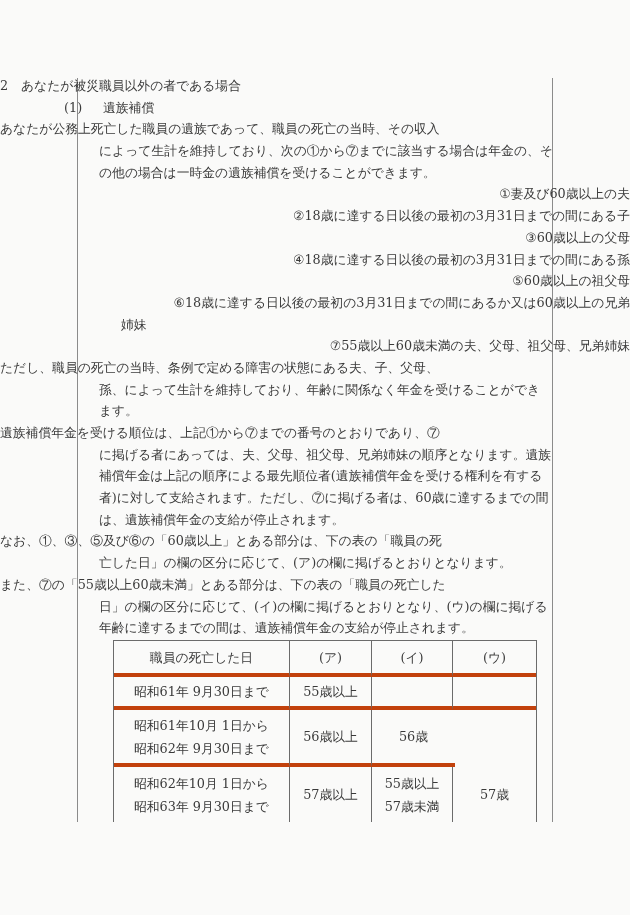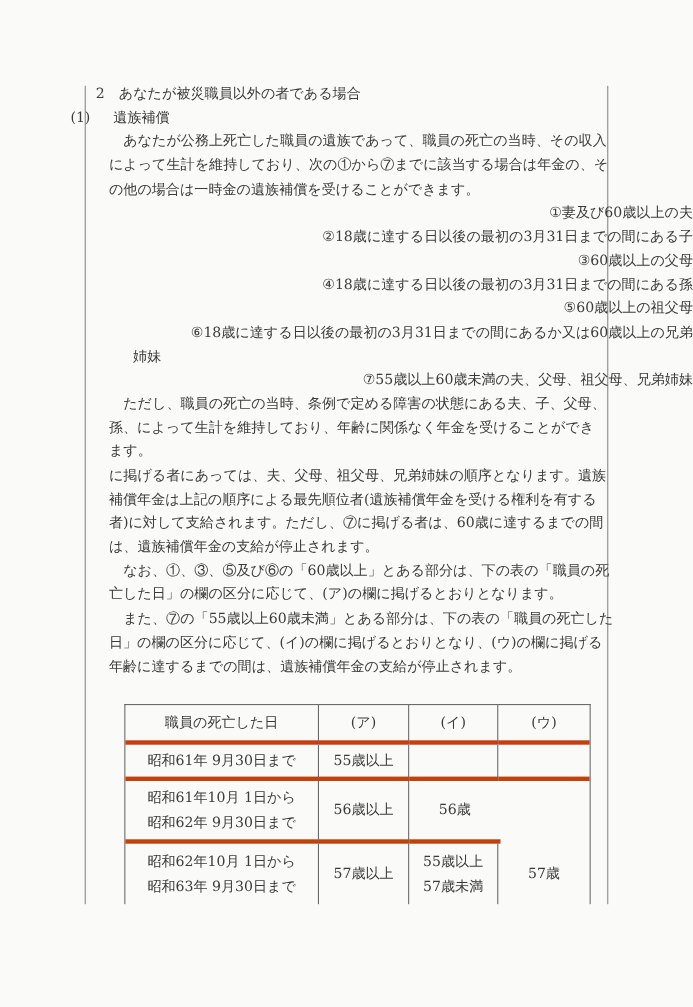--- a/index.html
+++ b/index.html
@@ -12,23 +12,23 @@
     font-size:12.8px;
     color:#3a3a3a;
   }
   .side-border { position:absolute; top:78px; height:744px; width:1px; background:#8b8b8b; }
   .side-border.left  { left:77px; }
   .side-border.right { left:552px; }
 
   .doc { position:absolute; top:75px; left:0; width:100%; }
   .line { height:21.7px; line-height:21.7px; white-space:nowrap; }
 
-  .l-h1   { padding-left:87px; }
+  .l-h1   { }
   .l-h2   { padding-left:64px; }
-  .l-ind  { padding-left:112px; }
+  .l-ind  { }
   .l-body { padding-left:99px; }
   .l-item { padding-left:108px;text-align:right; }
   .l-cont { padding-left:121px; }
   .num      { display:inline-block; }
   .n-h1     { width:21px; }
   .n-h2     { width:39px; }
   .n-item   { width:37px; }
 
   .tbl {
     position:absolute; left:113px; top:640px; width:424px;
@@ -75,20 +75,21 @@
     <div class="line l-item"><span class="num n-item">④</span><span>18歳に達する日以後の最初の3月31日までの間にある孫</span></div>
     <div class="line l-item"><span class="num n-item">⑤</span><span>60歳以上の祖父母</span></div>
     <div class="line l-item"><span class="num n-item">⑥</span><span>18歳に達する日以後の最初の3月31日までの間にあるか又は60歳以上の兄弟</span></div>
     <div class="line l-cont">姉妹</div>
     <div class="line l-item"><span class="num n-item">⑦</span><span>55歳以上60歳未満の夫、父母、祖父母、兄弟姉妹</span></div>
 
     <div class="line l-ind">ただし、職員の死亡の当時、条例で定める障害の状態にある夫、子、父母、</div>
     <div class="line l-body">孫、によって生計を維持しており、年齢に関係なく年金を受けることができ</div>
     <div class="line l-body">ます。</div>
 
+    <div class="line l-ind">遺族補償年金を受ける順位は、上記①から⑦までの番号のとおりであり、⑦</div>
     <div class="line l-body">に掲げる者にあっては、夫、父母、祖父母、兄弟姉妹の順序となります。遺族</div>
     <div class="line l-body">補償年金は上記の順序による最先順位者(遺族補償年金を受ける権利を有する</div>
     <div class="line l-body">者)に対して支給されます。ただし、⑦に掲げる者は、60歳に達するまでの間</div>
     <div class="line l-body">は、遺族補償年金の支給が停止されます。</div>
 
     <div class="line l-ind">なお、①、③、⑤及び⑥の「60歳以上」とある部分は、下の表の「職員の死</div>
     <div class="line l-body">亡した日」の欄の区分に応じて、(ア)の欄に掲げるとおりとなります。</div>
 
     <div class="line l-ind">また、⑦の「55歳以上60歳未満」とある部分は、下の表の「職員の死亡した</div>
     <div class="line l-body">日」の欄の区分に応じて、(イ)の欄に掲げるとおりとなり、(ウ)の欄に掲げる</div>

